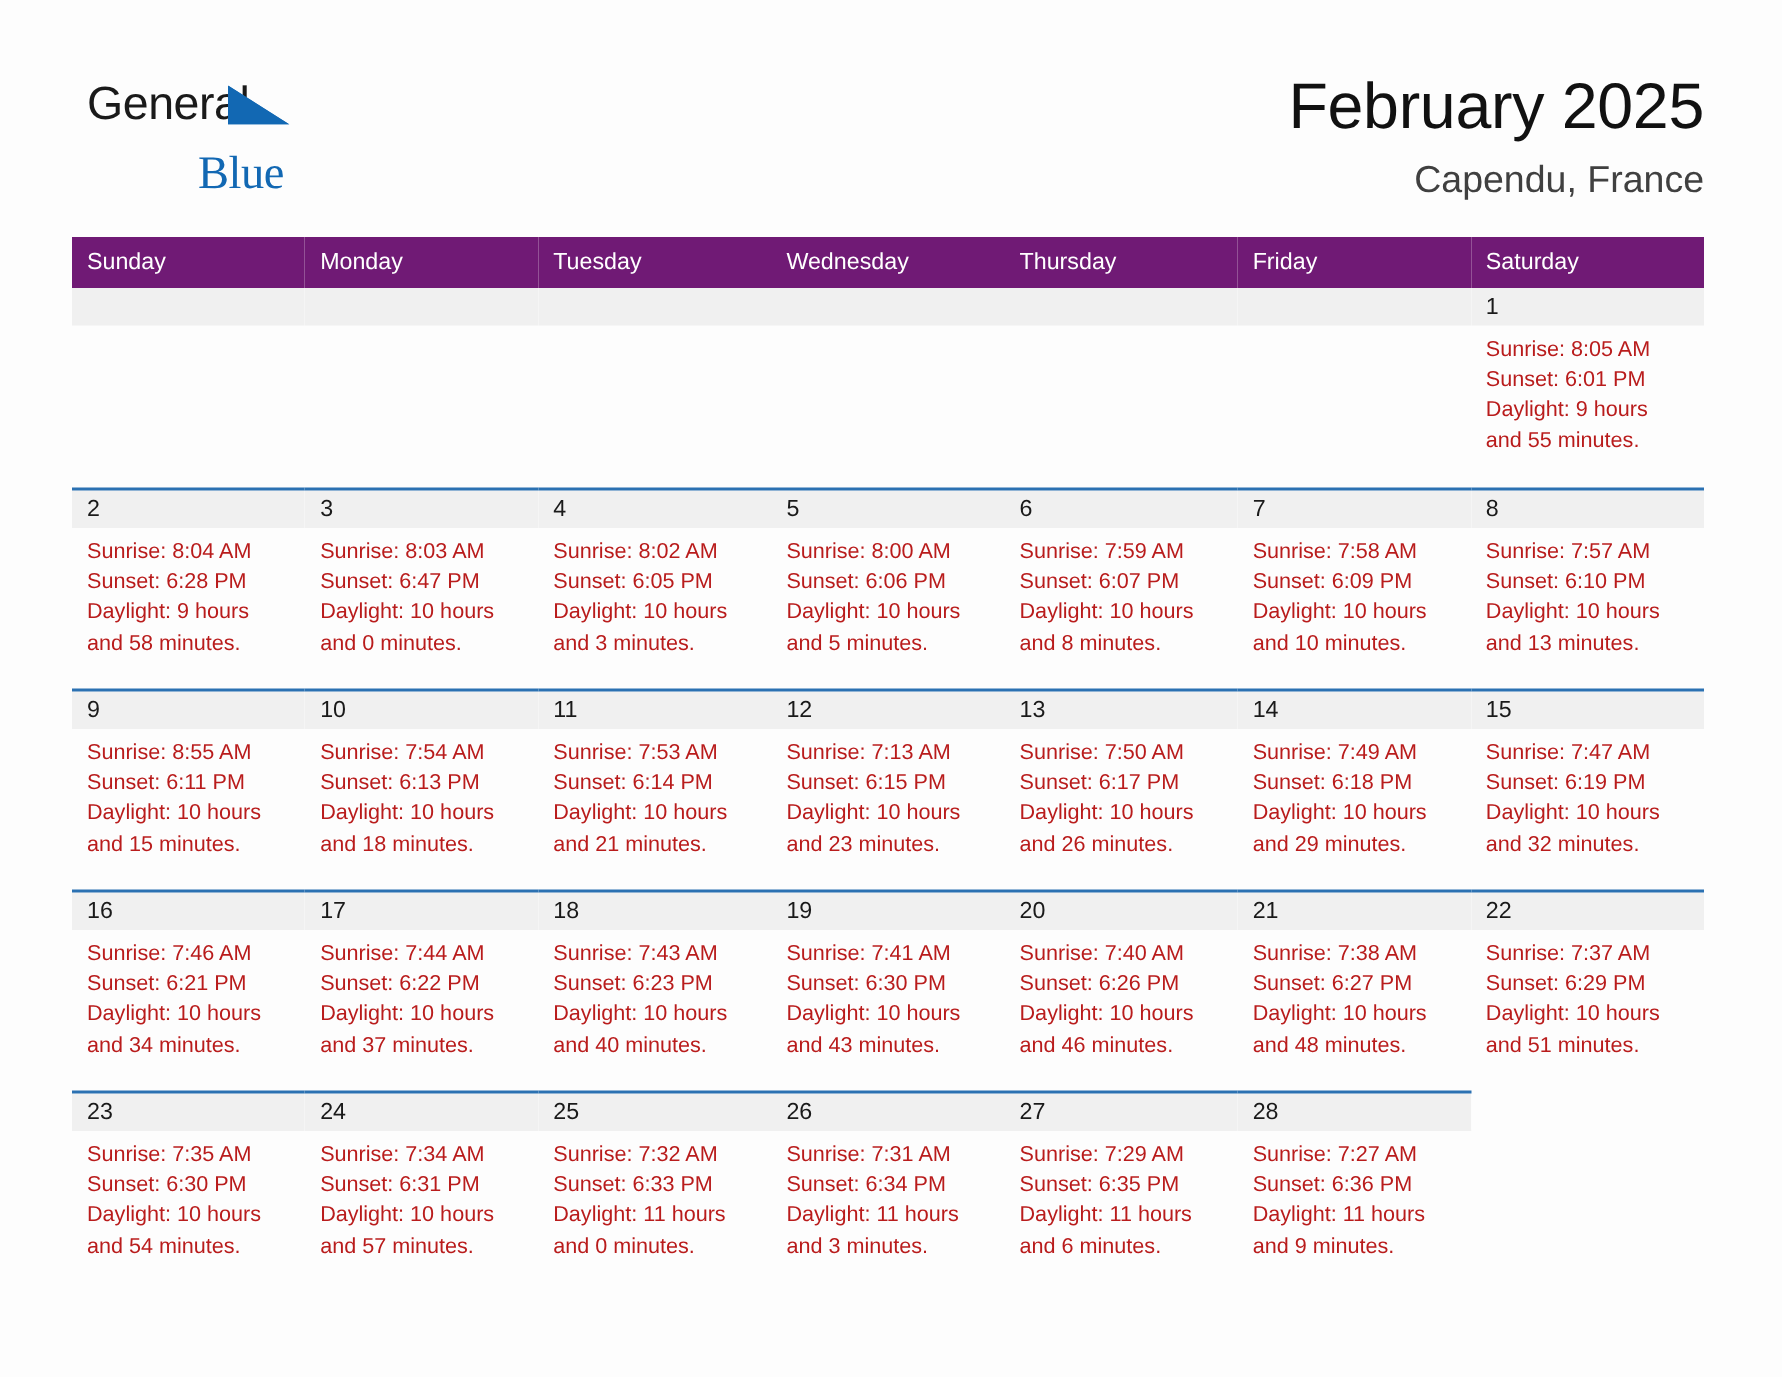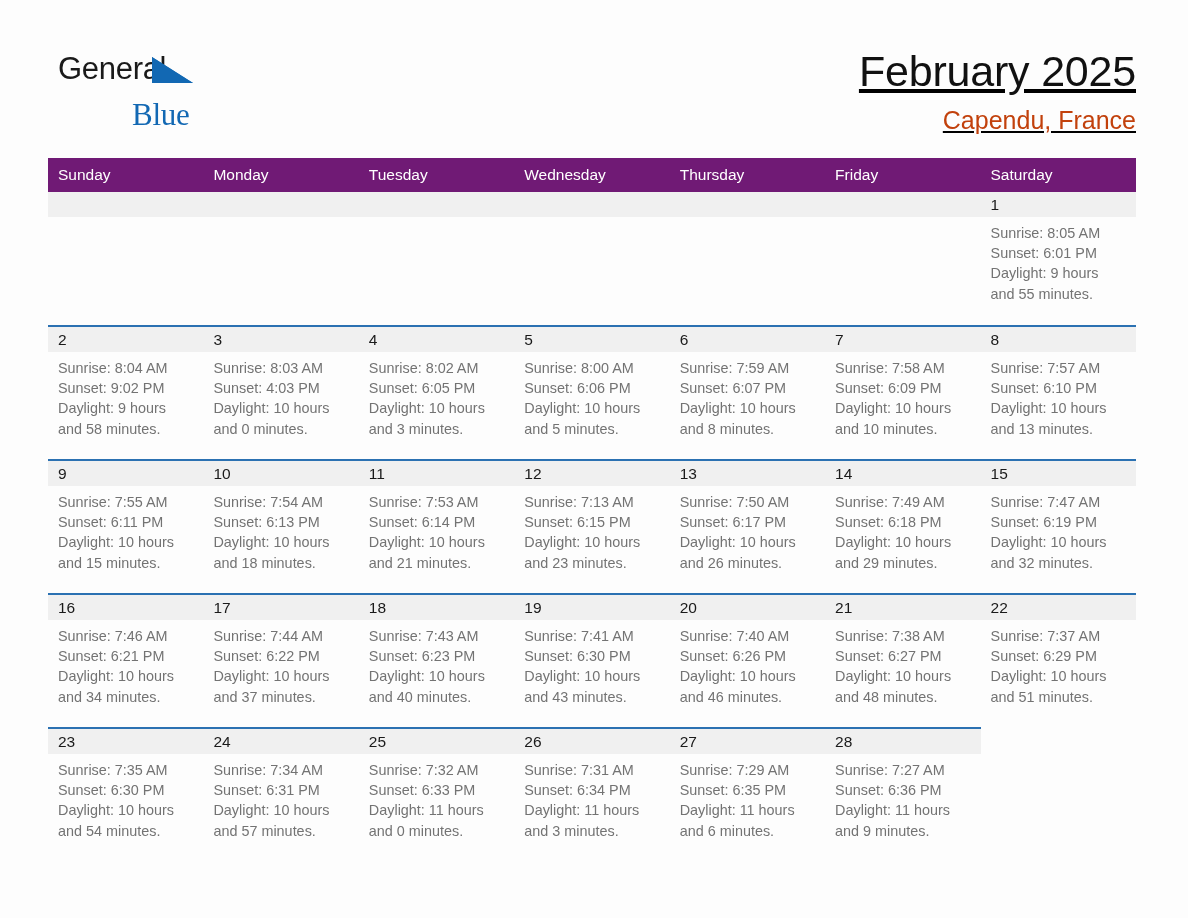--- a/index.html
+++ b/index.html
@@ -62,34 +62,33 @@
     top: 5px;
     width: 41px;
     height: 26px;
   }
 
   .title-block {
     position: absolute;
     right: 52px;
     top: 46px;
     text-align: right;
-    text-decoration: underline;
   }
   .month-title {
     font-size: 43px;
     line-height: 50px;
     color: #111111;
     font-weight: normal;
     margin: 0;
     letter-spacing: -0.2px;
   }
   .location {
     font-size: 25px;
     line-height: 32px;
-    color: #c2410c;
+    color: #404040;
     margin: 8px 0 0 0;
     font-weight: normal;
   }
 
   
   .calendar {
     position: absolute;
     left: 48px;
     top: 158px;
     width: 1088px;
@@ -136,21 +135,21 @@
     color: #1a1a1a;
     line-height: 22px;
   }
   .cell-blank .daynum-band {
     background: #fdfdfd;
   }
   .cell-body {
     padding: 6px 8px 0 10px;
     font-size: 14.4px;
     line-height: 20.2px;
-    color: #737373;
+    color: #b91c1c;
   }
   .cell-body div { white-space: nowrap; }
 </style>
 </head>
 <body>
 
 <div class="page">
 
   <div class="masthead">
 
@@ -225,32 +224,32 @@
               </div>
             </div>
           </td>
         </tr>
         <tr class="week-row">
           <td class="cell-day">
             <div class="cell-inner">
               <div class="daynum-band">2</div>
               <div class="cell-body">
                 <div>Sunrise: 8:04 AM</div>
-                <div>Sunset: 9:02 PM</div>
+                <div>Sunset: 6:28 PM</div>
                 <div>Daylight: 9 hours</div>
                 <div>and 58 minutes.</div>
               </div>
             </div>
           </td>
           <td class="cell-day">
             <div class="cell-inner">
               <div class="daynum-band">3</div>
               <div class="cell-body">
                 <div>Sunrise: 8:03 AM</div>
-                <div>Sunset: 4:03 PM</div>
+                <div>Sunset: 6:47 PM</div>
                 <div>Daylight: 10 hours</div>
                 <div>and 0 minutes.</div>
               </div>
             </div>
           </td>
           <td class="cell-day">
             <div class="cell-inner">
               <div class="daynum-band">4</div>
               <div class="cell-body">
                 <div>Sunrise: 8:02 AM</div>
@@ -303,21 +302,21 @@
                 <div>and 13 minutes.</div>
               </div>
             </div>
           </td>
         </tr>
         <tr class="week-row">
           <td class="cell-day">
             <div class="cell-inner">
               <div class="daynum-band">9</div>
               <div class="cell-body">
-                <div>Sunrise: 7:55 AM</div>
+                <div>Sunrise: 8:55 AM</div>
                 <div>Sunset: 6:11 PM</div>
                 <div>Daylight: 10 hours</div>
                 <div>and 15 minutes.</div>
               </div>
             </div>
           </td>
           <td class="cell-day">
             <div class="cell-inner">
               <div class="daynum-band">10</div>
               <div class="cell-body">

